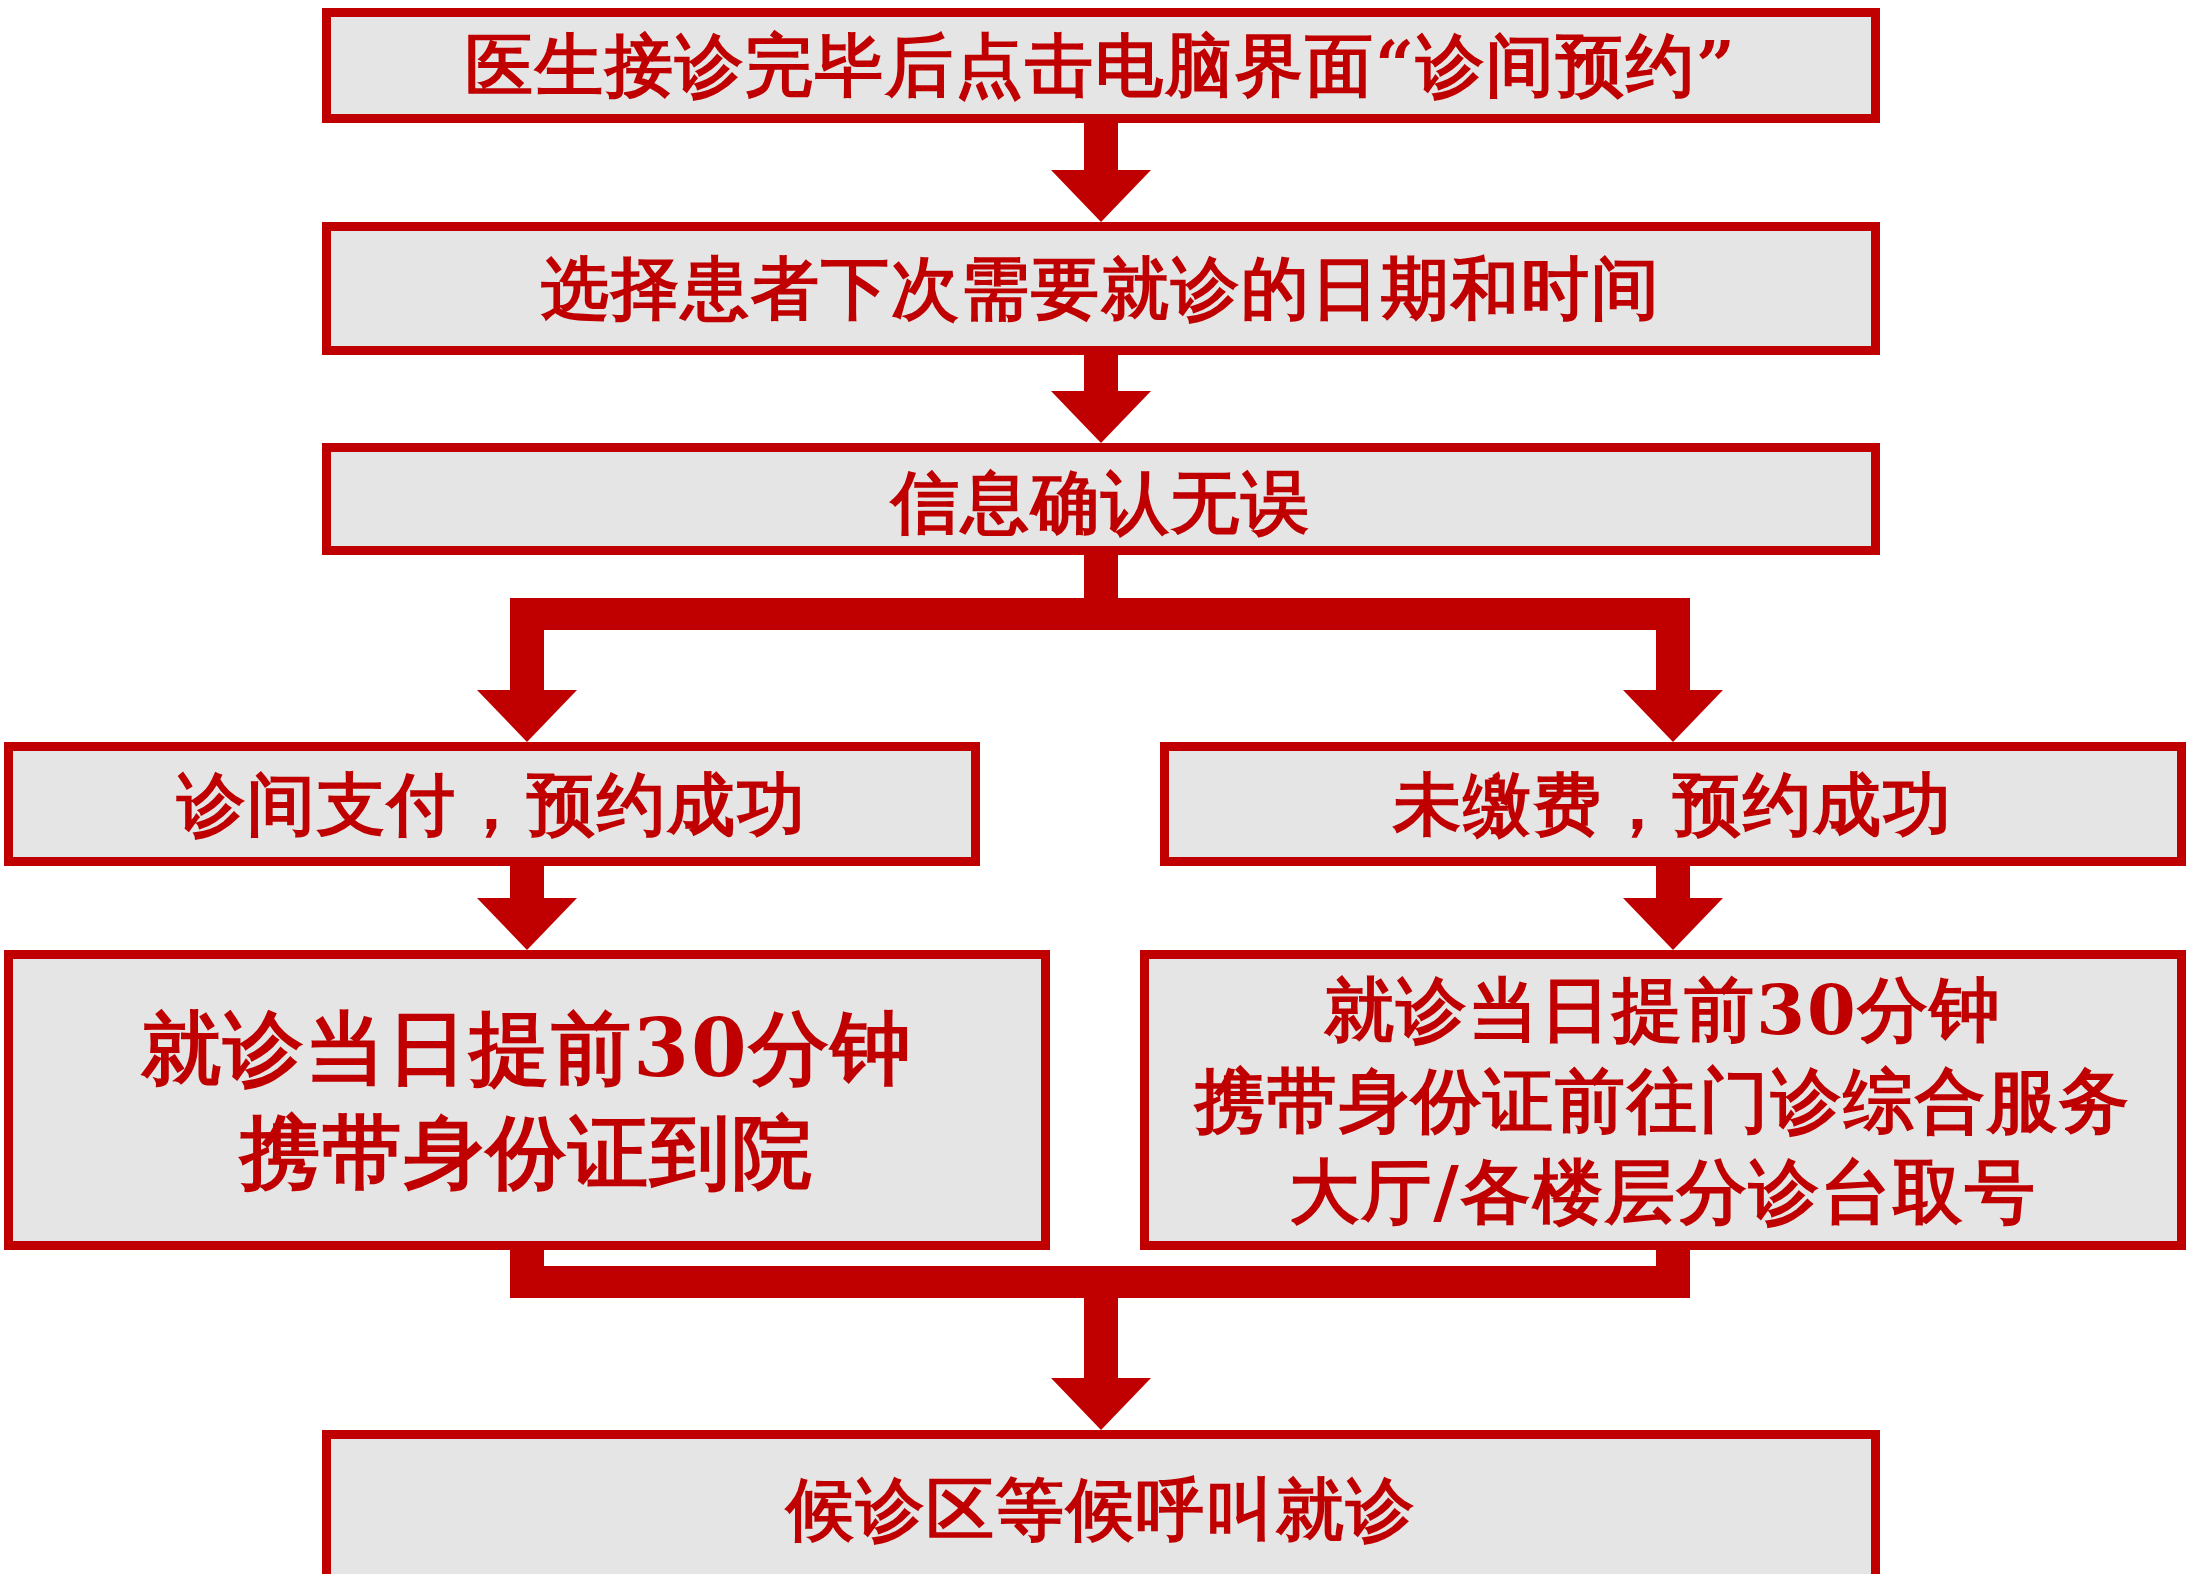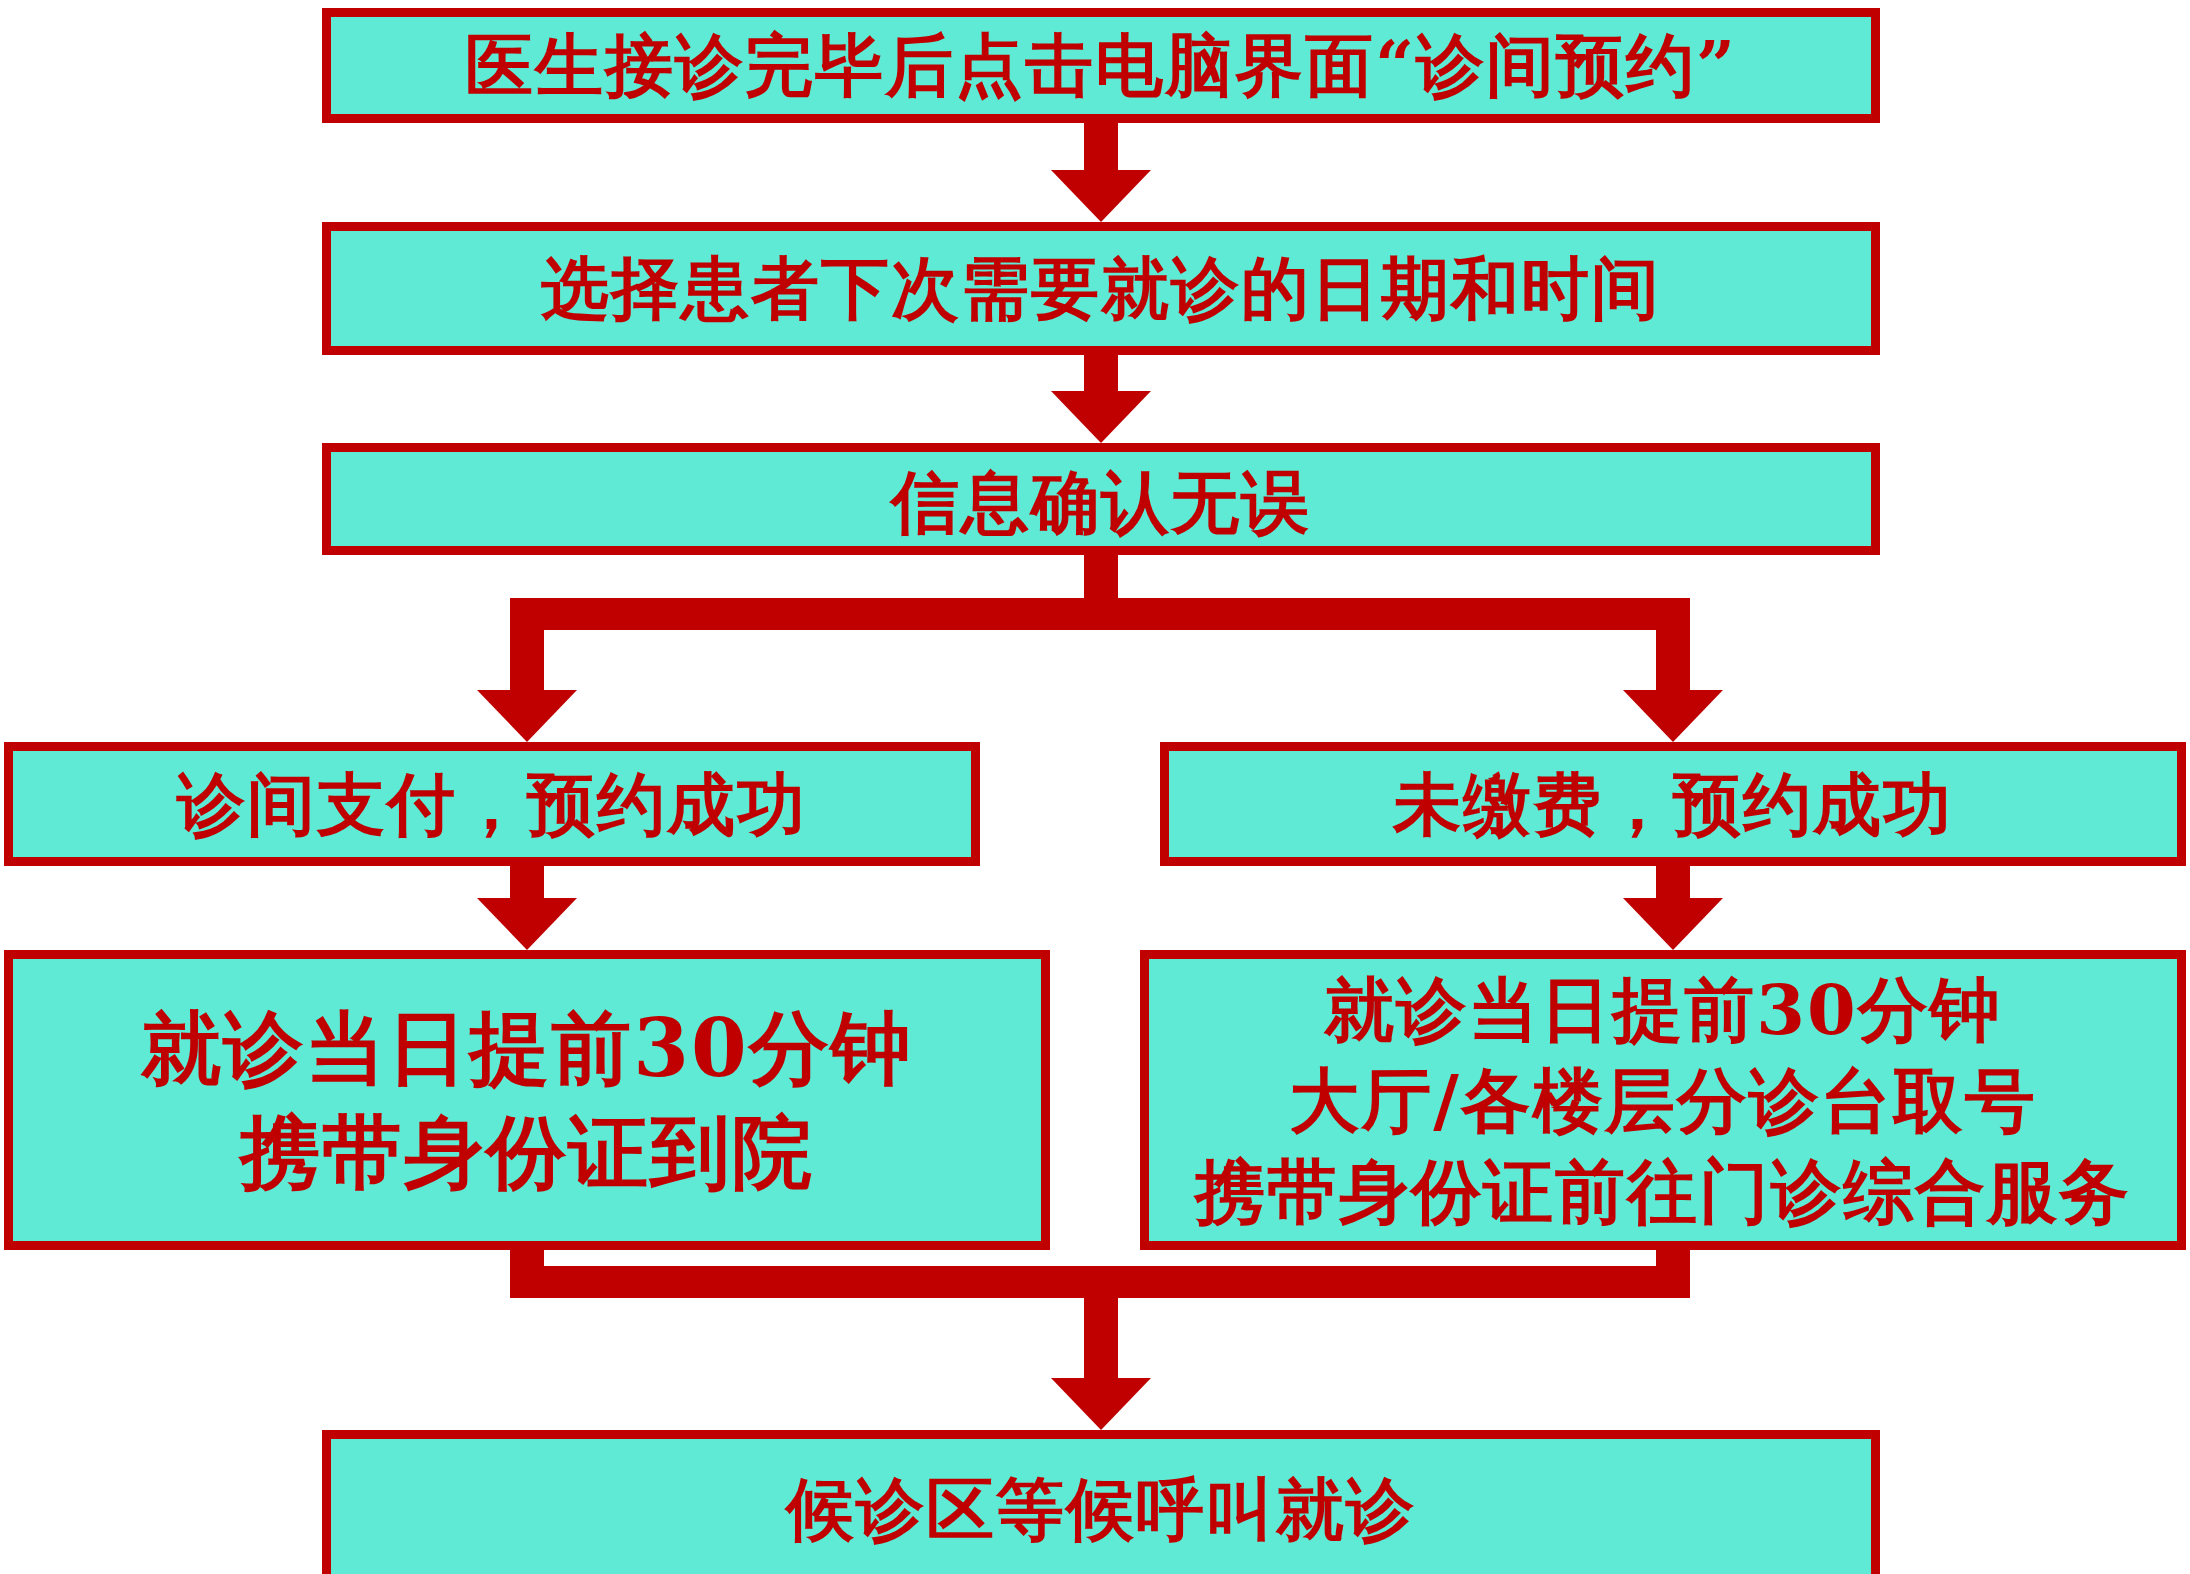--- a/index.html
+++ b/index.html
@@ -5,21 +5,21 @@
   :root{ --red:#C00000; }
   html,body{ margin:0; padding:0; }
   body{
     width:2190px; height:1574px; position:relative; background:#ffffff;
     font-family:"DejaVu Serif","Liberation Serif",serif;
     overflow:hidden;
   }
   .node{
     position:absolute;
     border:9px solid var(--red);
-    background:#5eead4;
+    background:#e5e5e5;
     color:var(--red);
     font-weight:bold;
     display:flex; flex-direction:column;
     align-items:center; justify-content:center;
     text-align:center;
     letter-spacing:2px;
     box-sizing:border-box;
     line-height:1.3;
   }
   .fs-main{ font-size:68px; }
@@ -94,22 +94,22 @@
   <div class="head"></div>
 </div>
 
 <div class="node fs-detail-l" style="left:4px; top:950px; width:1046px; height:300px;">
   <span class="line">就诊当日提前30分钟</span>
   <span class="line">携带身份证到院</span>
 </div>
 
 <div class="node fs-detail-r" style="left:1140px; top:950px; width:1046px; height:300px;">
   <span class="line">就诊当日提前30分钟</span>
+  <span class="line">携带身份证前往门诊综合服务</span>
   <span class="line">大厅/各楼层分诊台取号</span>
-  <span class="line">携带身份证前往门诊综合服务</span>
 </div>
 
 <div class="bar" style="left:510px; top:1250px; width:34px; height:48px;"></div>
 <div class="bar" style="left:1656px; top:1250px; width:34px; height:48px;"></div>
 <div class="bar" style="left:510px; top:1266px; width:1180px; height:32px;"></div>
 <div class="arrow" style="left:1051px; top:1296px; width:100px; height:134px;">
   <div class="shaft"></div>
   <div class="head"></div>
 </div>
 

